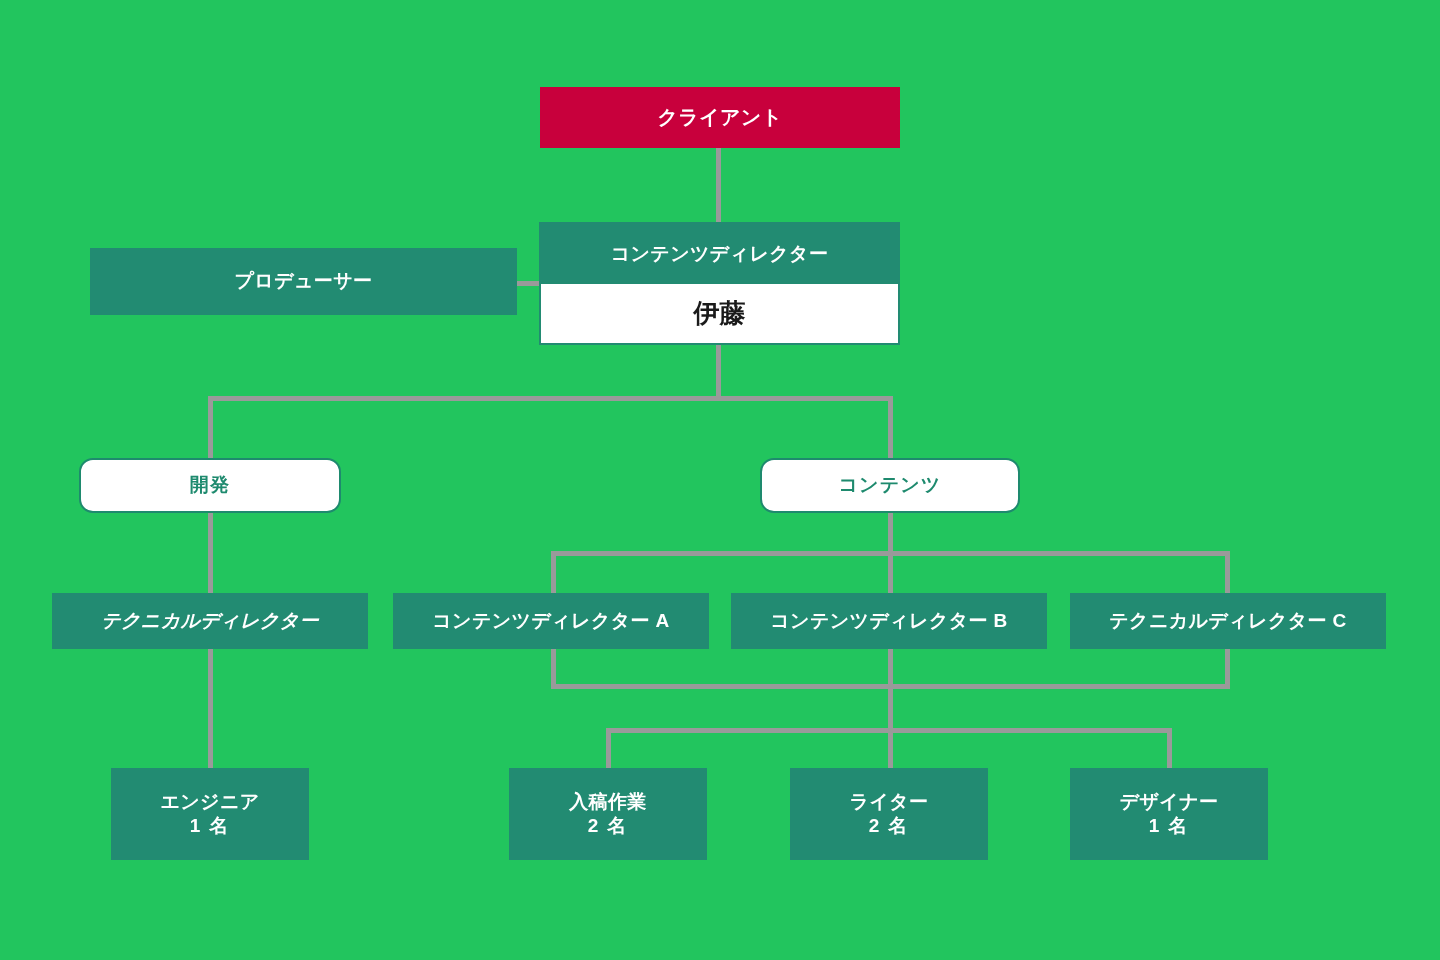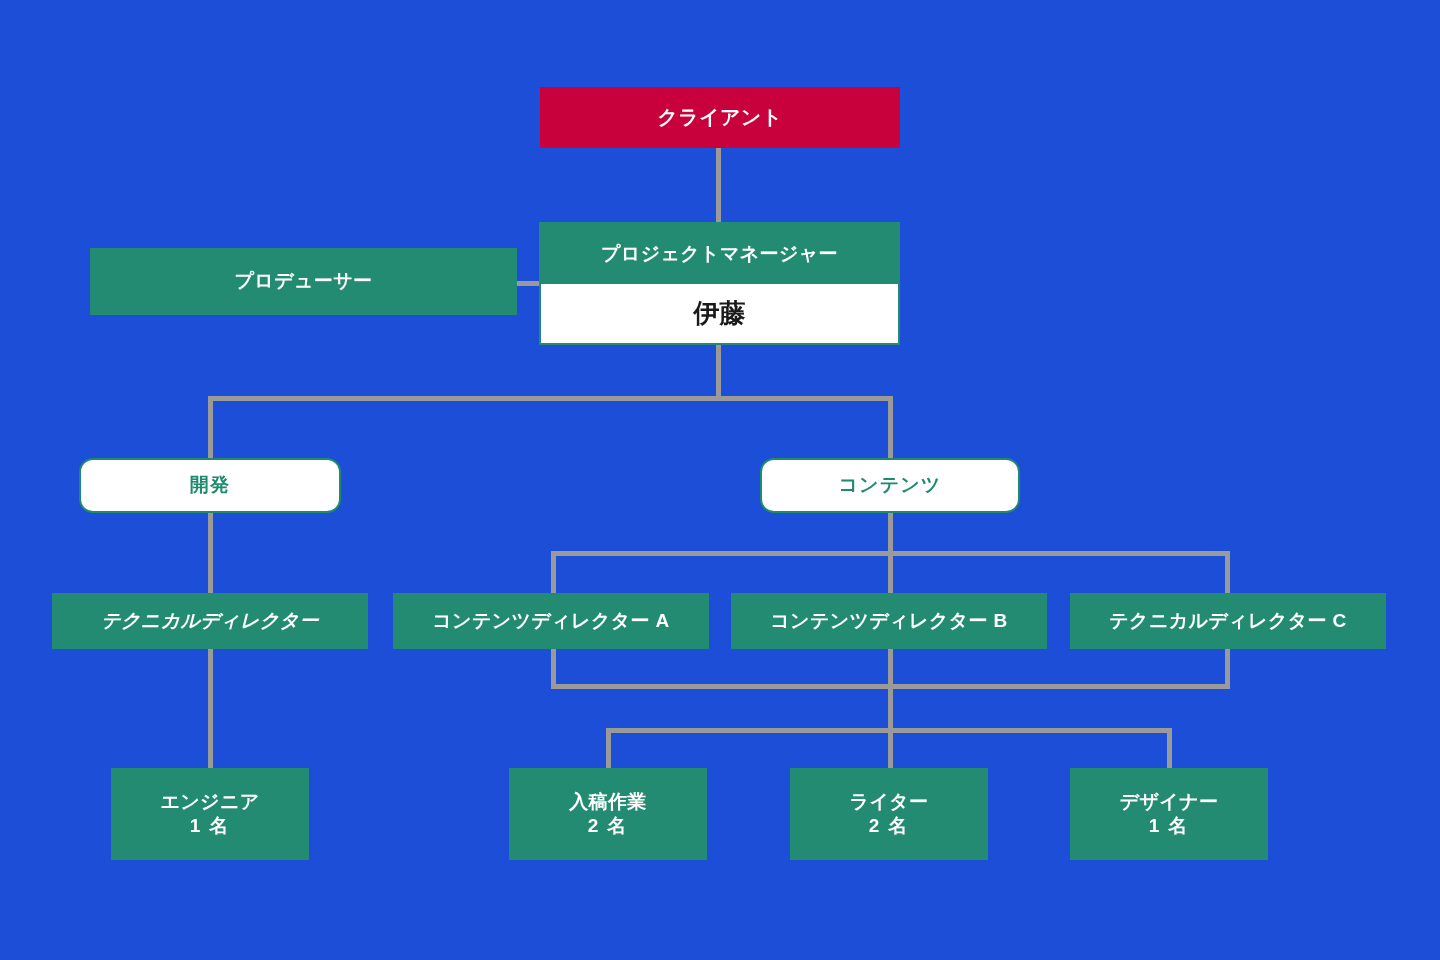--- a/index.html
+++ b/index.html
@@ -8,21 +8,21 @@
     padding: 0;
     background: #ffffff;
   }
   body {
     font-family: "Liberation Sans", "DejaVu Sans", sans-serif;
   }
   #chart {
     position: relative;
     width: 1440px;
     height: 960px;
-    background: #1d4ed8;
+    background: #22c55e;
     overflow: hidden;
   }
   
   .line {
     position: absolute;
     background: #9a9a9a;
     z-index: 1;
   }
   
   .node {
@@ -161,21 +161,21 @@
 
   <div class="node box-crimson" style="left:540px; top:87px; width:360px; height:61px;">
     <div class="label">クライアント</div>
   </div>
 
   <div class="node box-solid" style="left:90px; top:248px; width:427px; height:67px;">
     <div class="label">プロデューサー</div>
   </div>
 
   <div class="node box-split" style="left:539px; top:222px; width:361px; height:123px;">
-    <div class="head">プロジェクトマネージャー</div>
+    <div class="head">コンテンツディレクター</div>
     <div class="body">伊藤</div>
   </div>
 
   <div class="node box-pill" style="left:79px; top:458px; width:262px; height:55px;">
     <div class="label">開発</div>
   </div>
 
   <div class="node box-pill" style="left:760px; top:458px; width:260px; height:55px;">
     <div class="label">コンテンツ</div>
   </div>

